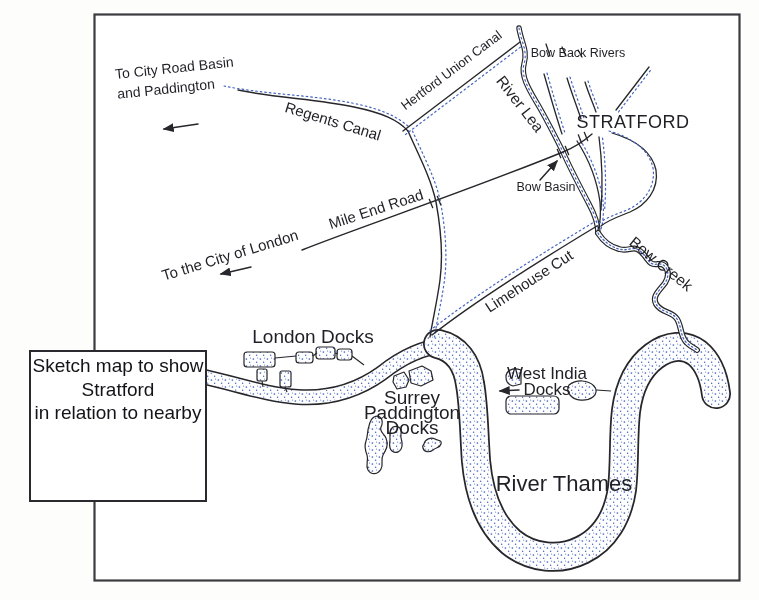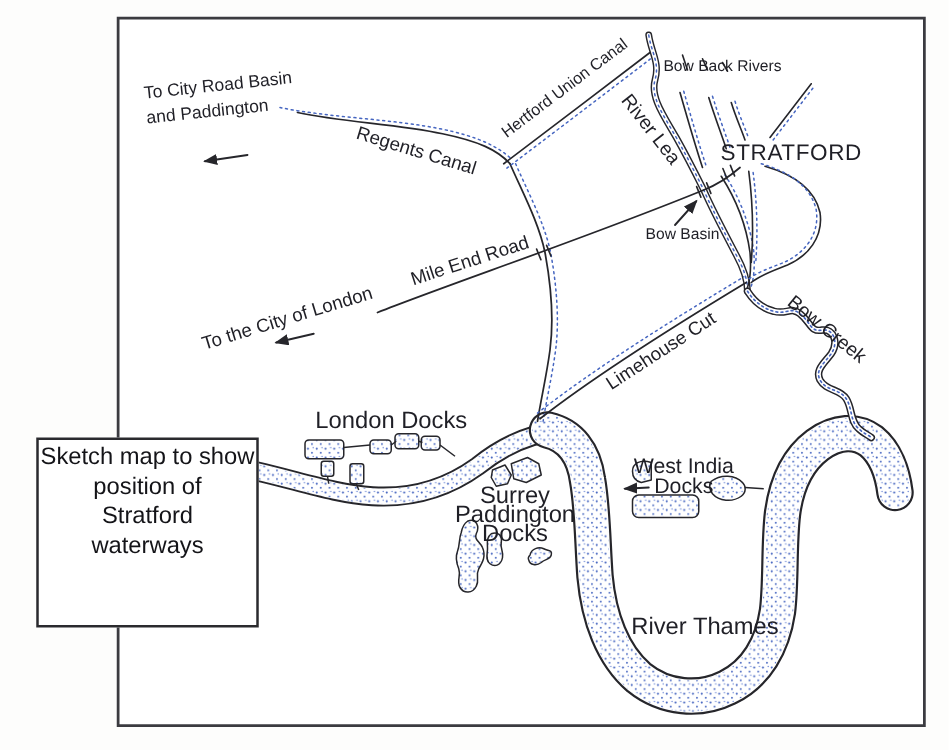--- a/index.html
+++ b/index.html
@@ -190,22 +190,21 @@
     <div>Surrey</div>
     <div>Paddington</div>
     <div>Docks</div>
   </div>
 
   <div class="lbl" style="left:547px;top:381px;font-size:17px;line-height:15.5px">
     <div>West India</div>
     <div>Docks</div>
   </div>
 
-  <div class="lbl" style="left:564px;top:502px;font-size:19px">River Thames</div>
+  <div class="lbl" style="left:564px;top:484px;font-size:22px">River Thames</div>
 
   <div id="caption-box">
     <div>Sketch map to show</div>
-    <div>position of</div>
     <div>Stratford</div>
-    <div>waterways</div>
+    <div>in relation to nearby</div>
   </div>
 
 </div>
 
 </body></html>

